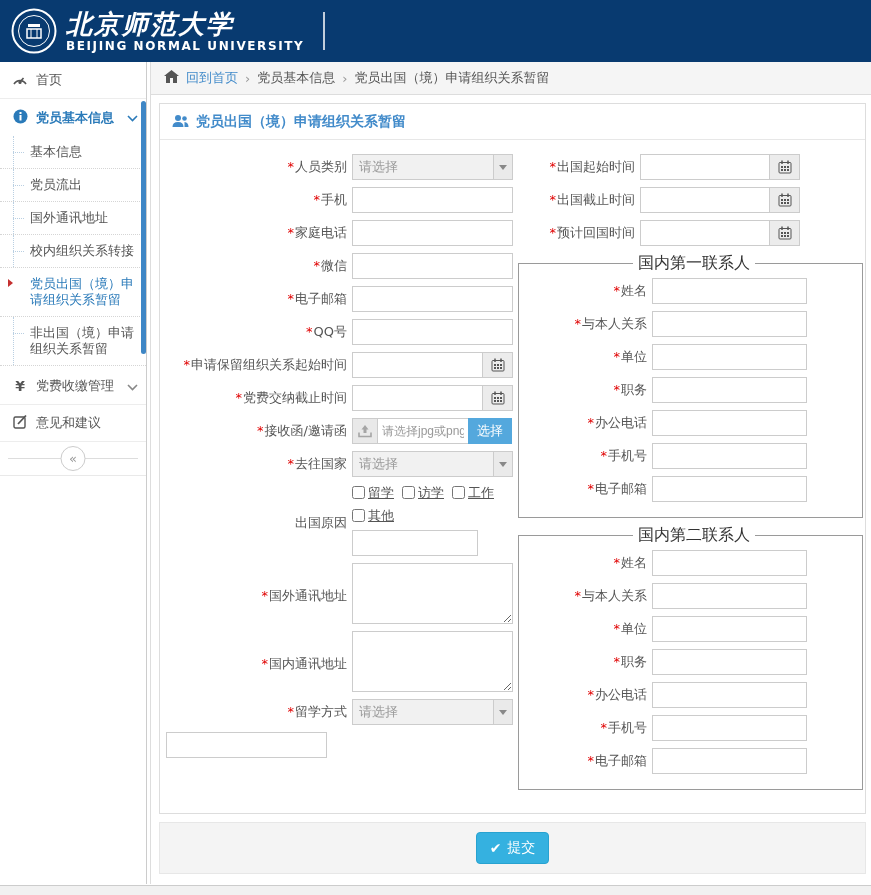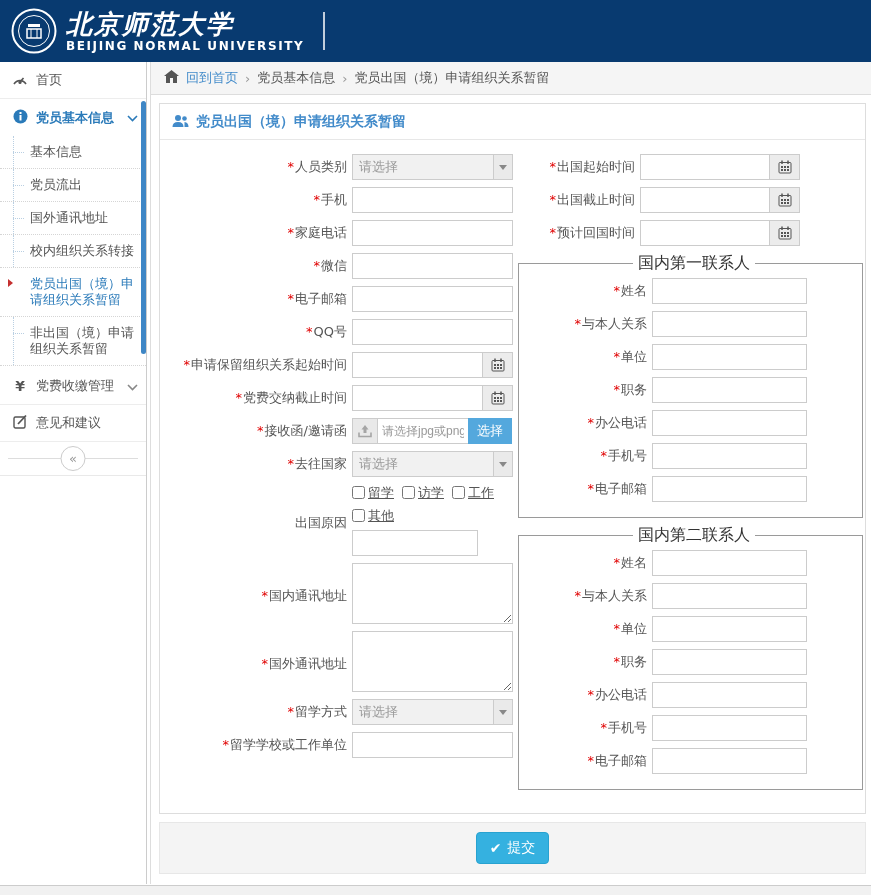--- a/index.html
+++ b/index.html
@@ -308,38 +308,37 @@
                   <div class="cbg">
                     <label class="cb"><input type="checkbox" style=""><span>留学</span></label>
                     <label class="cb"><input type="checkbox" style=""><span>访学</span></label>
                     <label class="cb"><input type="checkbox" style=""><span>工作</span></label>
                     <label class="cb"><input type="checkbox" style=""><span>其他</span></label>
                   </div>
                   <input class="cbextra" style="">
                 </div>
               </div>
               <div class="row top">
+                <label class="lbl"><span class="req">*</span><span>国外通讯地址</span></label>
+                <textarea class="ta" style=""></textarea>
+              </div>
+              <div class="row top">
                 <label class="lbl"><span class="req">*</span><span>国内通讯地址</span></label>
-                <textarea class="ta" style=""></textarea>
-              </div>
-              <div class="row top">
-                <label class="lbl"><span class="req">*</span><span>国外通讯地址</span></label>
                 <textarea class="ta" style=""></textarea>
               </div>
               <div class="row">
                 <label class="lbl"><span class="req">*</span><span>留学方式</span></label>
                 <div class="sel">
                   <span class="ph">请选择</span>
                   <span class="caretbox">
                     <i class="caret"></i>
                   </span>
                 </div>
               </div>
               <div class="row">
-                <label class="lbl"><span class="req">*</span><span>留学学校或工作单位</span></label>
                 <input class="text" style="">
               </div>
             </div>
           <div class="col-right" id="right-col">
             <div class="rt" id="right-top">
                 <div class="row">
                   <label class="lbl"><span class="req">*</span><span>出国起始时间</span></label>
                   <span class="dgrp">
                     <input style="">
                     <span class="calbtn">

